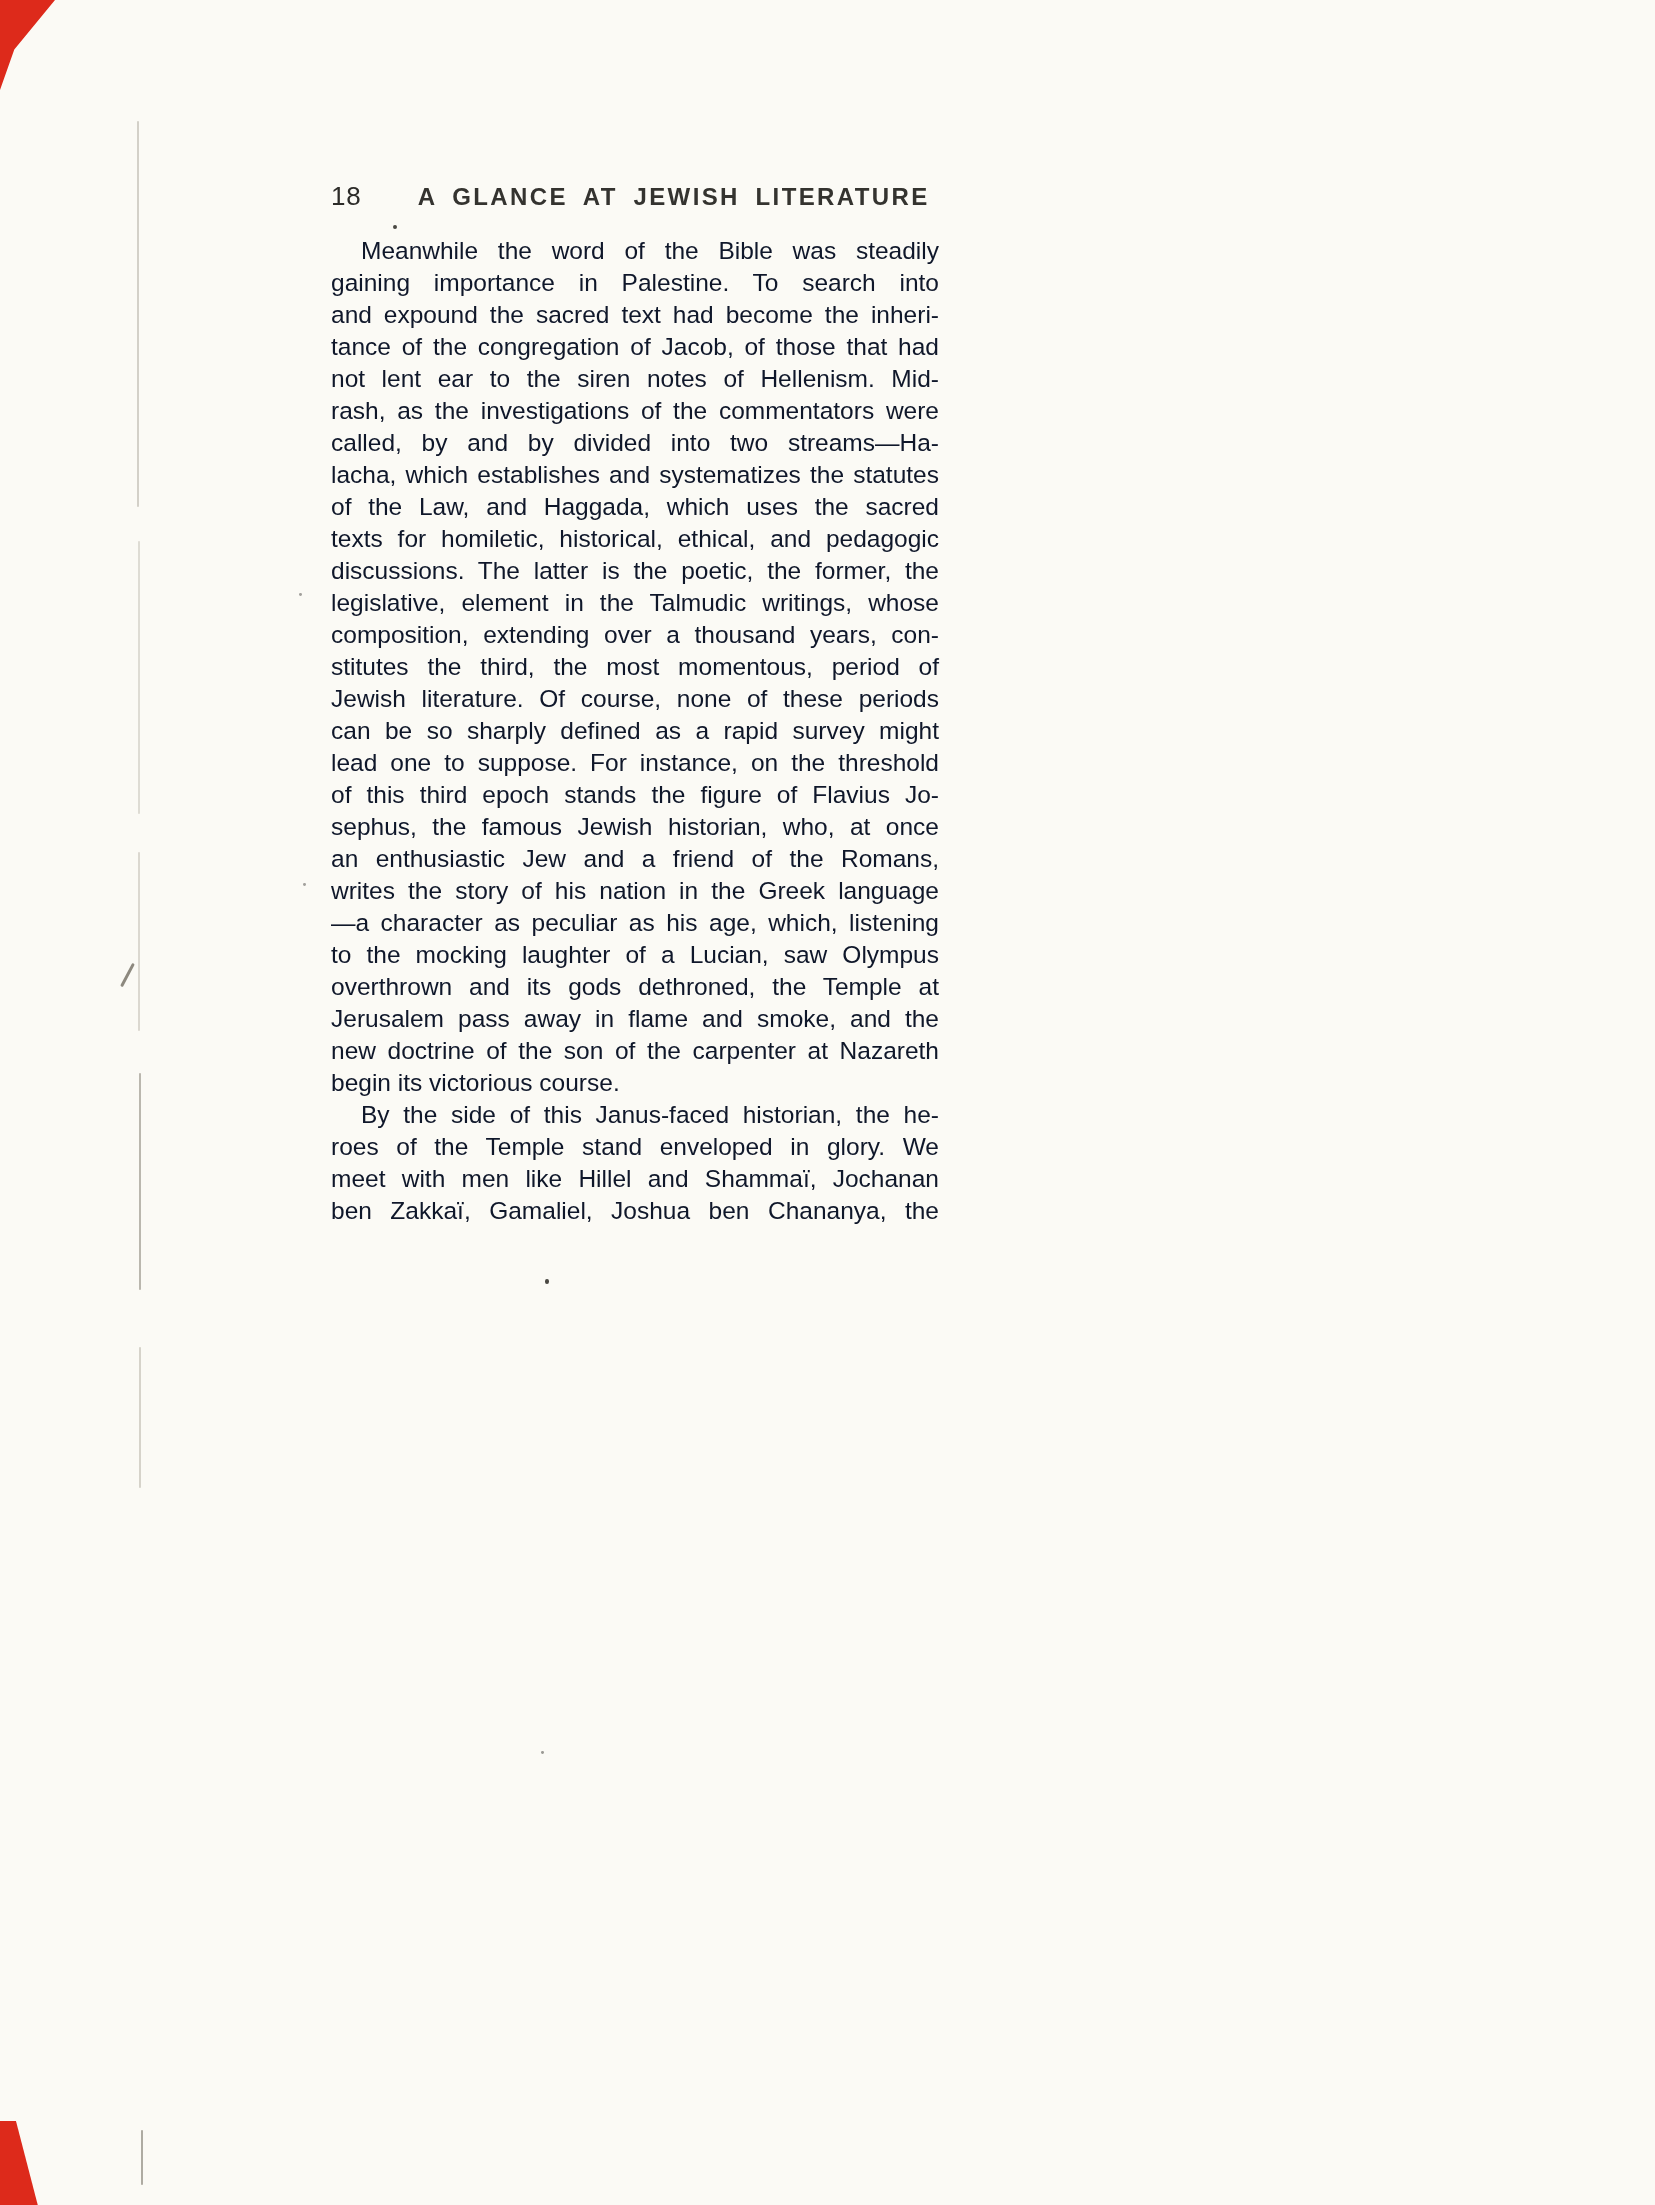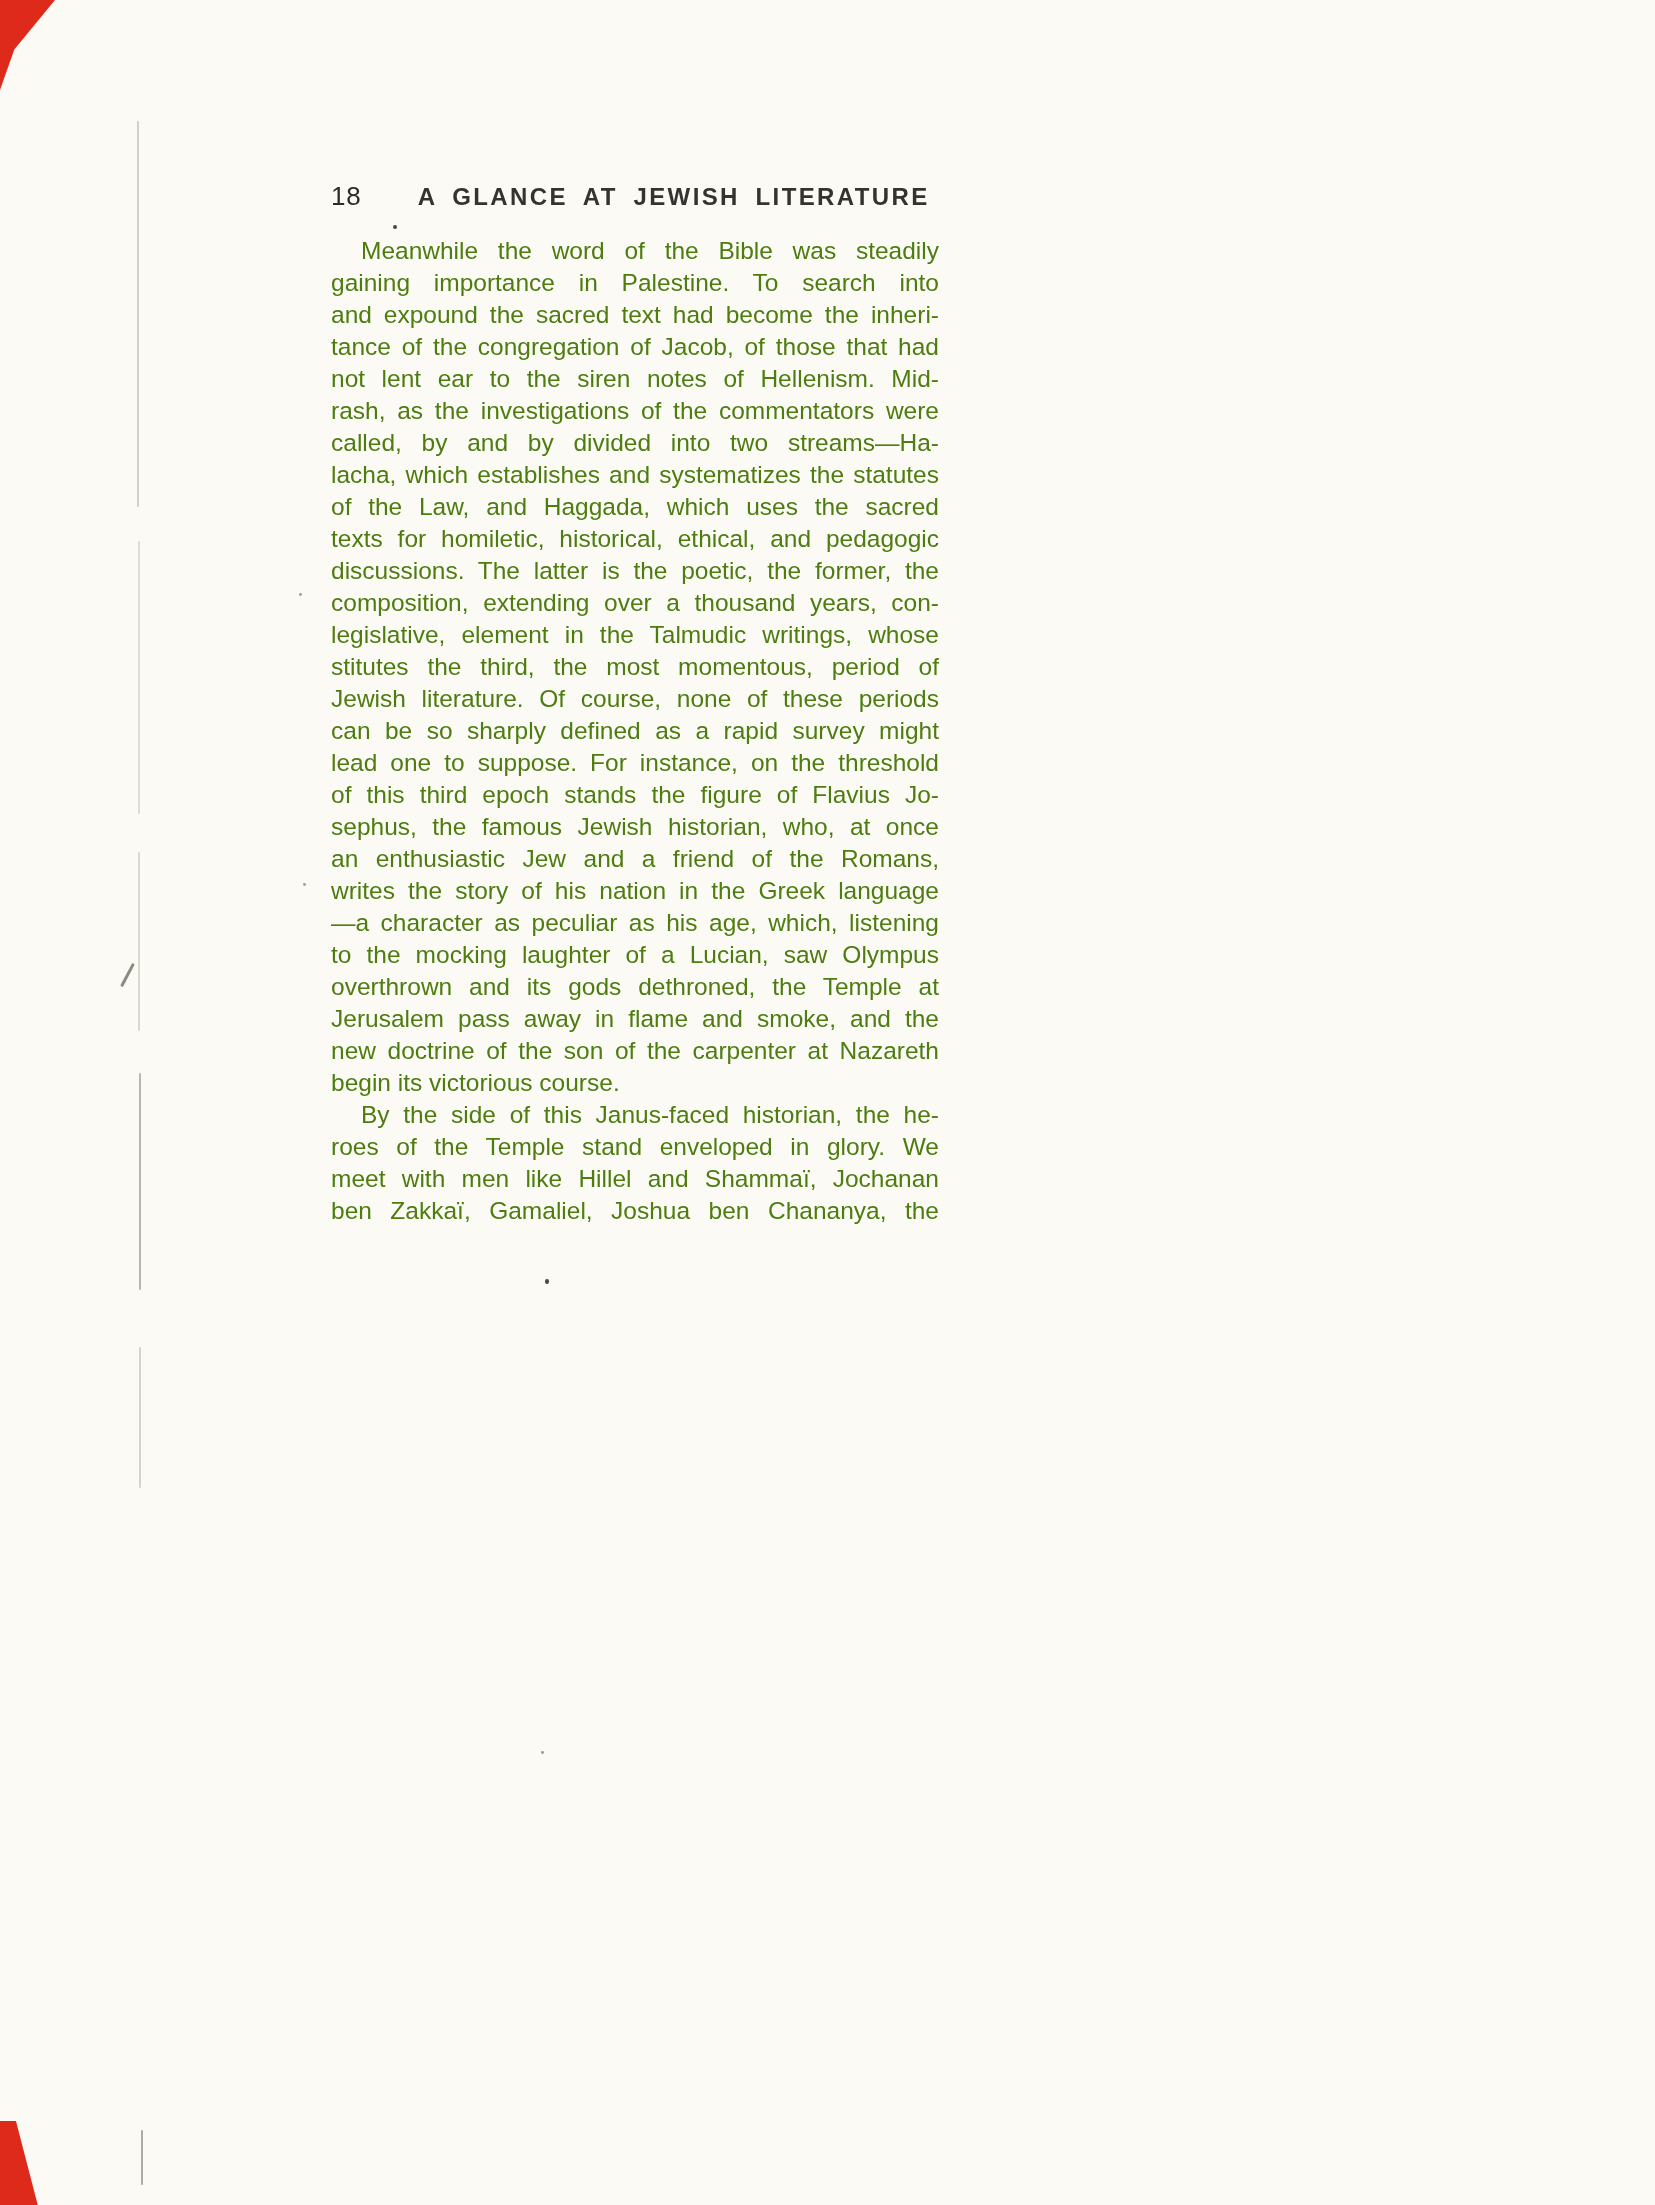--- a/index.html
+++ b/index.html
@@ -80,21 +80,21 @@
   .text-block {
     position: absolute;
     left: 331px; top: 235px;
     width: 608px;
   }
   .line {
     font-size: 24.5px;
     line-height: 32px;
     text-align: justify;
     text-align-last: justify;
-    color: #4d7c0f;
+    color: #0f172a;
   }
   .line.indent { text-indent: 30px; }
   .line.flush-last { text-align-last: left; }
 </style>
 </head>
 <body>
 
 <div class="page">
 
   <div class="corner-red top-left" style="background: rgb(221, 42, 27);"></div>
@@ -123,22 +123,22 @@
         <div class="line">gaining importance in Palestine.  To search into</div>
         <div class="line">and expound the sacred text had become the inheri-</div>
         <div class="line">tance of the congregation of Jacob, of those that had</div>
         <div class="line">not lent ear to the siren notes of Hellenism.  Mid-</div>
         <div class="line">rash, as the investigations of the commentators were</div>
         <div class="line">called, by and by divided into two streams—Ha-</div>
         <div class="line">lacha, which establishes and systematizes the statutes</div>
         <div class="line">of the Law, and Haggada, which uses the sacred</div>
         <div class="line">texts for homiletic, historical, ethical, and pedagogic</div>
         <div class="line">discussions.  The latter is the poetic, the former, the</div>
+        <div class="line">legislative, element in the Talmudic writings, whose</div>
         <div class="line">composition, extending over a thousand years, con-</div>
-        <div class="line">legislative, element in the Talmudic writings, whose</div>
         <div class="line">stitutes the third, the most momentous, period of</div>
         <div class="line">Jewish literature.  Of course, none of these periods</div>
         <div class="line">can be so sharply defined as a rapid survey might</div>
         <div class="line">lead one to suppose.  For instance, on the threshold</div>
         <div class="line">of this third epoch stands the figure of Flavius Jo-</div>
         <div class="line">sephus, the famous Jewish historian, who, at once</div>
         <div class="line">an enthusiastic Jew and a friend of the Romans,</div>
         <div class="line">writes the story of his nation in the Greek language</div>
         <div class="line">—a character as peculiar as his age, which, listening</div>
         <div class="line">to the mocking laughter of a Lucian, saw Olympus</div>

